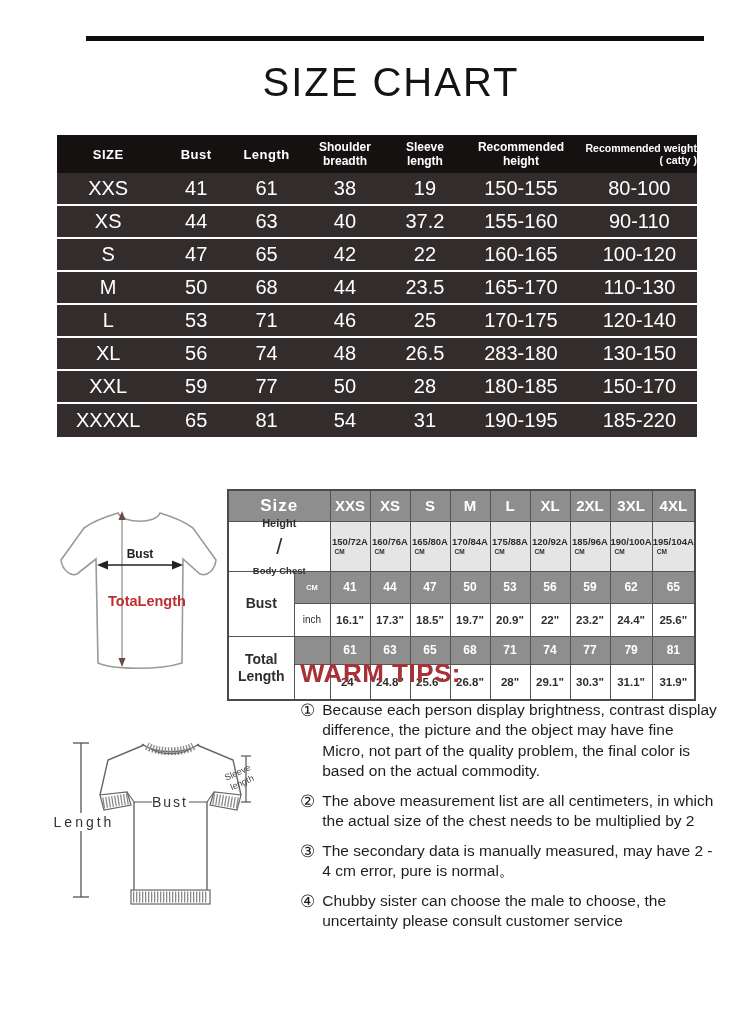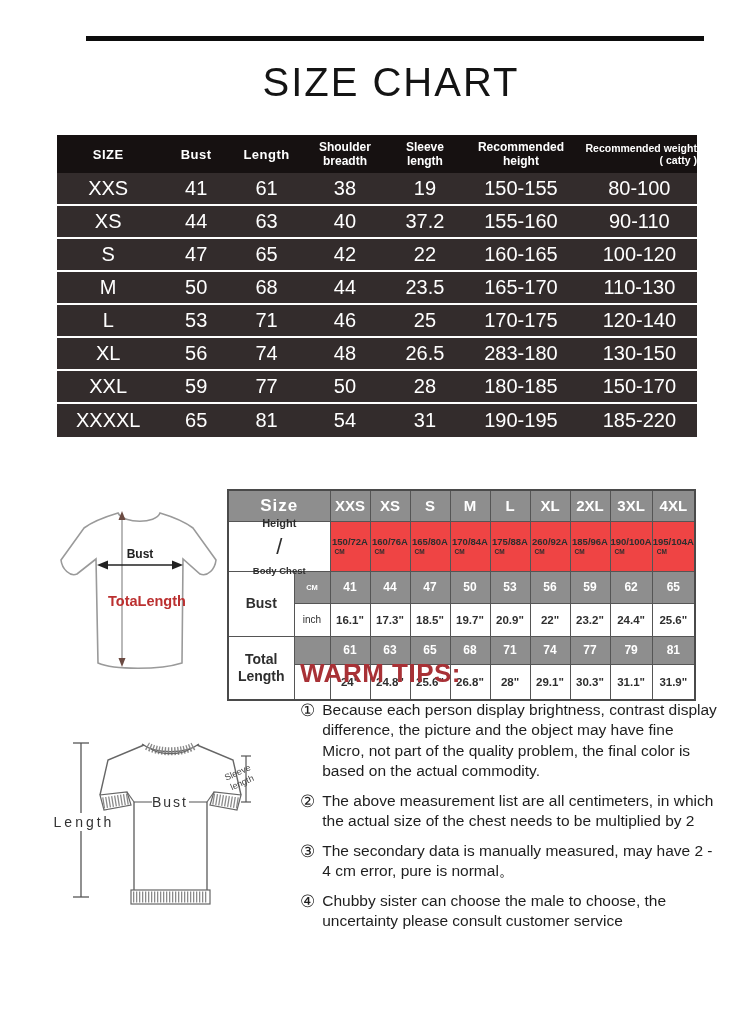--- a/index.html
+++ b/index.html
@@ -42,21 +42,21 @@
   .detail-table .lbl{background:#fff;color:#2e2e2e;font-weight:bold;font-size:14px;width:66px;line-height:1.2;}
   .detail-table .unit-g{background:var(--gray-cell);color:#fff;font-weight:bold;font-size:7.5px;width:36px;}
   .detail-table .unit-w{background:#fff;color:#2e2e2e;font-weight:normal;font-size:10px;width:36px;}
   .detail-table .val-g{background:var(--gray-cell);color:#fff;font-weight:bold;font-size:12px;}
   .detail-table .val-w{background:#fff;color:#2e2e2e;font-weight:bold;font-size:11.5px;}
   .hb-cell{background:#fff;color:#2e2e2e;}
   .hb-wrap{display:flex;align-items:center;justify-content:center;flex-direction:column;}
   .hb1{font-size:11px;font-weight:bold;transform:translateY(-5px);}
   .hbslash{font-size:22px;font-weight:400;margin:0 1px;}
   .hb2{font-size:9.5px;font-weight:bold;transform:translateY(5px);}
-  .hv-cell{background:#ef4444;color:#2e2e2e;}
+  .hv-cell{background:#e5e5e5;color:#2e2e2e;}
   .hv-val{font-size:9.5px;font-weight:bold;line-height:1.1;}
   .hv-unit{font-size:6.5px;font-weight:bold;text-align:left;padding-left:4px;line-height:1.1;}
 
   
   .tips{position:absolute;left:300px;top:658px;width:420px;}
   .tips-title{color:var(--tips-red);font-weight:bold;font-size:26px;letter-spacing:0.5px;margin-bottom:11px;}
   .tip{display:flex;gap:7px;margin-bottom:9px;font-size:15.5px;color:#1e1e1e;line-height:1.32;}
   .tip-num{font-size:17px;flex:0 0 auto;color:#1e1e1e;}
 
   .shirt1{position:absolute;left:48px;top:497px;}
@@ -205,21 +205,21 @@
           </td>
           <td class="hv-cell">
             <div class="hv-val">170/84A</div>
             <div class="hv-unit">CM</div>
           </td>
           <td class="hv-cell">
             <div class="hv-val">175/88A</div>
             <div class="hv-unit">CM</div>
           </td>
           <td class="hv-cell">
-            <div class="hv-val">260/92A</div>
+            <div class="hv-val">120/92A</div>
             <div class="hv-unit">CM</div>
           </td>
           <td class="hv-cell">
             <div class="hv-val">185/96A</div>
             <div class="hv-unit">CM</div>
           </td>
           <td class="hv-cell">
             <div class="hv-val">190/100A</div>
             <div class="hv-unit">CM</div>
           </td>

